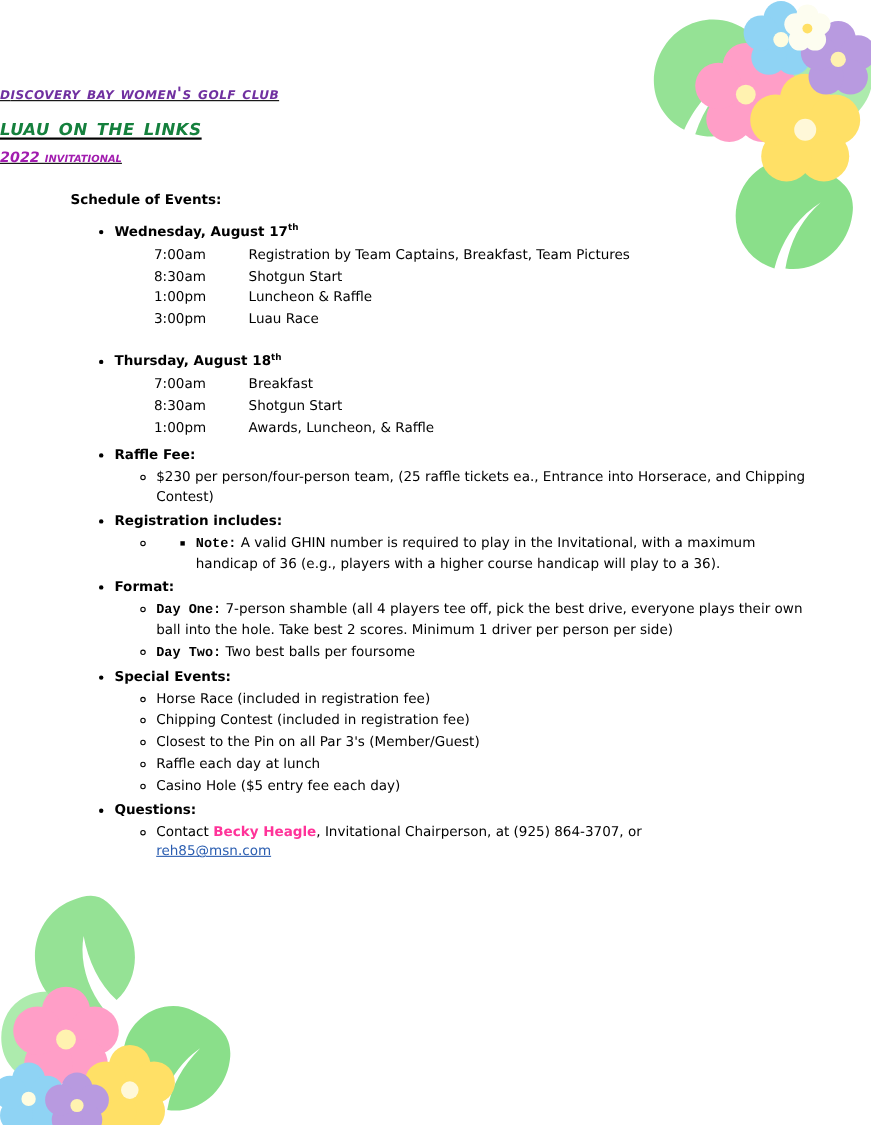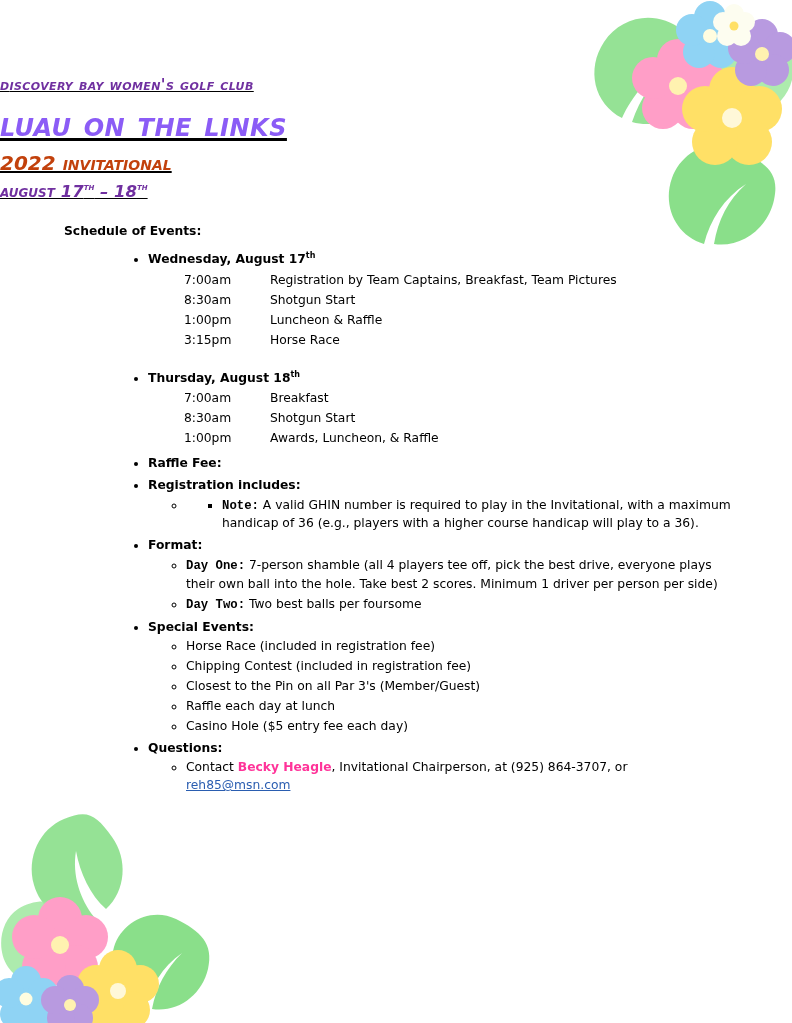--- a/index.html
+++ b/index.html
@@ -34,34 +34,34 @@
     font-weight: bold;
     font-style: italic;
     color: #7030a0;
     letter-spacing: 0.4px;
     font-variant: small-caps;
     text-transform: lowercase;
   }
   .club-name::first-letter { font-size: 15.5px; }
   .title-main {
     margin-top: 10px;
-    font-size: 34px;
+    font-size: 22px;
     font-weight: bold;
     font-style: italic;
-    color: #8b5cf6;
+    color: #15803d;
     font-variant: small-caps;
     text-transform: lowercase;
     letter-spacing: 0.5px;
   }
   .title-sub {
     margin-top: 7px;
-    font-size: 20px;
+    font-size: 13px;
     font-weight: bold;
     font-style: italic;
-    color: #c2410c;
+    color: #a21caf;
     font-variant: small-caps;
     text-transform: lowercase;
   }
   .title-dates {
     margin-top: 6px;
     font-size: 16.5px;
     font-weight: bold;
     font-style: italic;
     color: #7030a0;
     font-variant: small-caps;
@@ -88,21 +88,20 @@
   .section-head.details { margin-top: 18px; }
 
   ul.lvl1 {
     list-style-type: disc;
     margin: 6px 0 0 0;
     padding-left: 40px;
   }
   ul.lvl1 > li {
     margin-top: 10px;
     font-weight: bold;
-    margin-left: 44px;
   }
   ul.lvl1 > li.tight { margin-top: 4px; }
 
   ul.lvl2 {
     list-style-type: circle;
     margin: 2px 0 0 0;
     padding-left: 38px;
     font-weight: normal;
   }
   ul.lvl2 > li { margin-top: 2px; }
@@ -255,23 +254,20 @@
         <circle cx="-15" cy="-5" r="14" fill="#b89ae0"></circle>
         <circle cx="0" cy="0" r="6" fill="#fff2b0"></circle>
       </g>
     </g>
   </svg>
 
   <div class="header">
     <div class="club-name">Discovery Bay Women's Golf Club</div>
     <div class="title-main">Luau on the Links</div>
     <div class="title-sub">2022 Invitational</div>
-    <div class="title-dates">
-      <span>August 17</span><sup>TH</sup><span> – 18</span><sup>TH</sup>
-    </div>
   </div>
 
   <div class="content">
 
     <div class="section-head">Schedule of Events:</div>
 
     <ul class="lvl1">
       <li>
         <span>Wednesday, August 17</span><sup class="ord">th</sup>
         <table class="sched-table">
@@ -282,22 +278,22 @@
           </tr>
           <tr>
             <td class="time">8:30am</td>
             <td>Shotgun Start</td>
           </tr>
           <tr>
             <td class="time">1:00pm</td>
             <td>Luncheon &amp; Raffle</td>
           </tr>
           <tr>
-            <td class="time">3:15pm</td>
-            <td>Horse Race</td>
+            <td class="time">3:00pm</td>
+            <td>Luau Race</td>
           </tr>
         </tbody>
           </table>
       </li>
       <li style="margin-top:18px;">
         <span>Thursday, August 18</span><sup class="ord">th</sup>
         <table class="sched-table">
           <tbody>
               <tr>
             <td class="time">7:00am</td>
@@ -314,20 +310,23 @@
         </tbody>
           </table>
       </li>
     </ul>
 
 
     <ul class="lvl1">
 
       <li class="tight">
         <span>Raffle Fee:</span>
+        <ul class="lvl2">
+          <li>$230 per person/four-person team, (25 raffle tickets ea., Entrance into Horserace, and Chipping Contest)</li>
+        </ul>
       </li>
 
       <li class="tight">
         <span>Registration includes:</span>
         <ul class="lvl2">
           <li>
             <ul class="lvl3">
               <li>
                 <span class="bold">Note:</span>
                 <span>A valid GHIN number is required to play in the Invitational, with a maximum handicap of 36 (e.g., players with a higher course handicap will play to a 36).</span>

